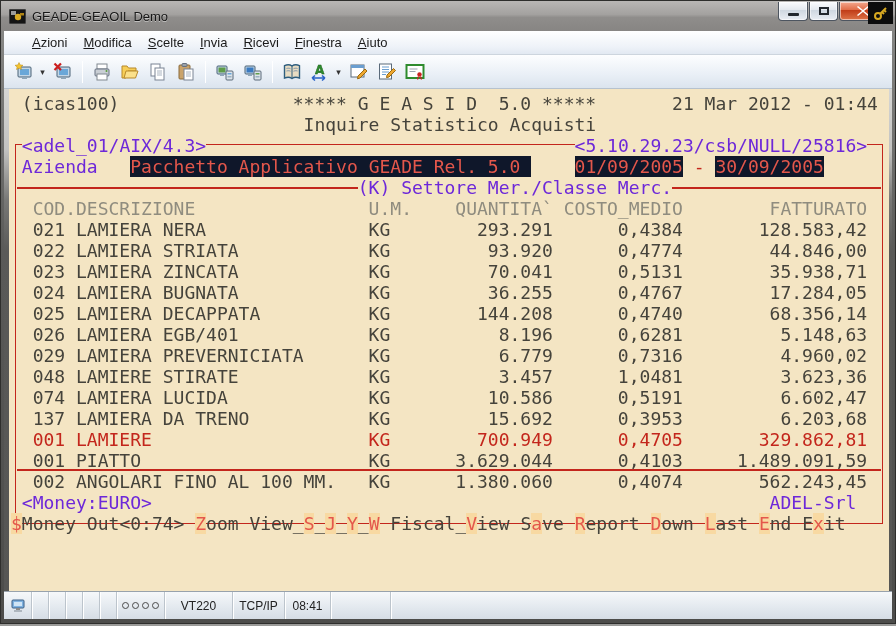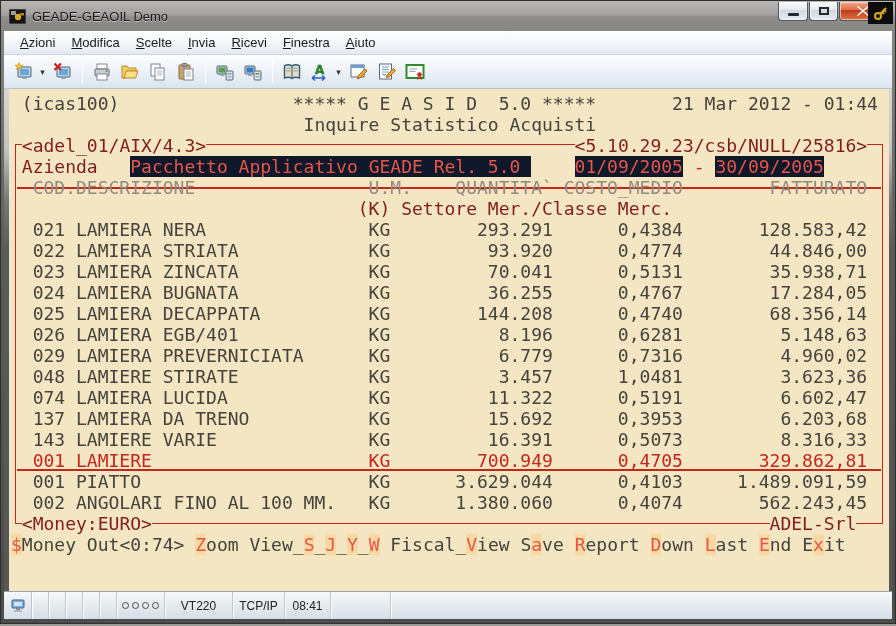--- a/index.html
+++ b/index.html
@@ -28,21 +28,21 @@
     box-shadow:inset 0 0 0 1px rgba(255,255,255,.55);
   }
   .winbtn.min{width:30px;} .winbtn.max{width:29px;}
   .winbtn.close{width:47px;background:linear-gradient(180deg,#f3a88e,#e06a45 45%,#c03c18 46%,#dd7348);}
   .glyph-min{width:11px;height:3px;background:#23282e;border-radius:1px;margin-top:6px;}
   .glyph-max{width:10px;height:8px;border:2px solid #23282e;background:transparent;}
   
   .menubar{
     position:absolute;top:30px;left:3px;right:3px;height:24px;
     background:linear-gradient(180deg,#ffffff,#eef2f8 70%,#e2e9f2);
-    display:flex;align-items:center;padding-left:8px;
+    display:flex;align-items:center;padding-left:20px;
     border-bottom:1px solid #cdd5de;
   }
   .menu-item{font-size:13px;color:#1a1a1a;padding:3px 8px;cursor:default;}
   .menu-item u{text-decoration:underline;}
   .menu-extra{
     position:absolute;right:2px;top:1px;width:25px;height:22px;background:#0c0c0c;
     display:flex;align-items:center;justify-content:center;
   }
   
   .toolbar{
@@ -66,21 +66,21 @@
     border:1.5px solid #c3261c;z-index:1;}
   .divider{position:absolute;left:8px;top:98px;width:864px;height:1.5px;background:#c3261c;z-index:1;}
   .total-underline{position:absolute;left:8px;top:380px;width:864px;height:1.5px;background:#c3261c;z-index:1;}
   .term-text{
     position:absolute;left:2px;top:4px;right:0;bottom:0;z-index:2;
     font-family:"DejaVu Sans Mono",monospace;font-size:18px;line-height:21px;
     color:#45433b;
   }
   .tline{height:21px;white-space:pre;}
   .tline .dim{color:#8f8c7f;}
-  .tline .lbl{color:#7f1d1d;background:#f4e5c3;}
+  .tline .lbl{color:#6d28d9;background:#f4e5c3;}
   .tline .red{color:#c3261c;}
   .tline .hl{color:#e4574b;background:#0f172a;}
   .tline .hot{color:#e4574b;background:#f8d9a2;}
   
   .statusbar{
     position:absolute;left:3px;right:3px;bottom:4px;height:28px;
     background:linear-gradient(180deg,#f6f8fa,#e2e8ee 60%,#d6dde5);
     border-top:1px solid #98a2ac;
     display:flex;align-items:stretch;
     font-size:12px;color:#222;
@@ -247,33 +247,32 @@
 
   <div class="terminal">
     <div class="box-frame"></div>
     <div class="divider"></div>
     <div class="total-underline"></div>
     <div class="term-text" id="termtext">
         <div class="tline"><span> (icas100)                ***** G E A S I D  5.0 *****       21 Mar 2012 - 01:44</span></div>
         <div class="tline"><span>                           Inquire Statistico Acquisti</span></div>
         <div class="tline"><span> </span><span class="lbl">&lt;adel_01/AIX/4.3&gt;</span><span>                                  </span><span class="lbl">&lt;5.10.29.23/csb/NULL/25816&gt;</span></div>
         <div class="tline"><span> </span><span class="lbl">Azienda</span><span>   </span><span class="hl">Pacchetto Applicativo GEADE Rel. 5.0 </span><span>    </span><span class="hl">01/09/2005</span><span class="red"> - </span><span class="hl">30/09/2005</span></div>
+        <div class="tline"><span>                                </span><span class="lbl">(K) Settore Mer./Classe Merc.</span></div>
         <div class="tline"><span class="dim">  COD.DESCRIZIONE                U.M.    QUANTITA` COSTO_MEDIO        FATTURATO</span></div>
-        <div class="tline"><span>                                </span><span class="lbl">(K) Settore Mer./Classe Merc.</span></div>
         <div class="tline"><span>  021 LAMIERA NERA               KG        293.291      0,4384       128.583,42</span></div>
         <div class="tline"><span>  022 LAMIERA STRIATA            KG         93.920      0,4774        44.846,00</span></div>
         <div class="tline"><span>  023 LAMIERA ZINCATA            KG         70.041      0,5131        35.938,71</span></div>
         <div class="tline"><span>  024 LAMIERA BUGNATA            KG         36.255      0,4767        17.284,05</span></div>
         <div class="tline"><span>  025 LAMIERA DECAPPATA          KG        144.208      0,4740        68.356,14</span></div>
         <div class="tline"><span>  026 LAMIERA EGB/401            KG          8.196      0,6281         5.148,63</span></div>
         <div class="tline"><span>  029 LAMIERA PREVERNICIATA      KG          6.779      0,7316         4.960,02</span></div>
         <div class="tline"><span>  048 LAMIERE STIRATE            KG          3.457      1,0481         3.623,36</span></div>
-        <div class="tline"><span>  074 LAMIERA LUCIDA             KG         11.322      0,5191         6.602,47</span></div>
+        <div class="tline"><span>  074 LAMIERA LUCIDA             KG         10.586      0,5191         6.602,47</span></div>
         <div class="tline"><span>  137 LAMIERA DA TRENO           KG         15.692      0,3953         6.203,68</span></div>
-        <div class="tline"><span>  143 LAMIERE VARIE              KG         16.391      0,5073         8.316,33</span></div>
         <div class="tline"><span class="red">  001 LAMIERE                    KG        700.949      0,4705       329.862,81</span></div>
         <div class="tline"><span>  001 PIATTO                     KG      3.629.044      0,4103     1.489.091,59</span></div>
         <div class="tline"><span>  002 ANGOLARI FINO AL 100 MM.   KG      1.380.060      0,4074       562.243,45</span></div>
         <div class="tline"><span> </span><span class="lbl">&lt;Money:EURO&gt;</span><span>                                                         </span><span class="lbl">ADEL-Srl</span></div>
         <div class="tline"><span class="hot">$</span><span>Money Out&lt;0:74&gt; </span><span class="hot">Z</span><span>oom View_</span><span class="hot">S</span><span>_</span><span class="hot">J</span><span>_</span><span class="hot">Y</span><span>_</span><span class="hot">W</span><span> Fiscal_</span><span class="hot">V</span><span>iew S</span><span class="hot">a</span><span>ve </span><span class="hot">R</span><span>eport </span><span class="hot">D</span><span>own </span><span class="hot">L</span><span>ast </span><span class="hot">E</span><span>nd E</span><span class="hot">x</span><span>it</span></div>
       </div>
   </div>
 
   <div class="statusbar">
     <div class="sb-cell" style="width:28px">

